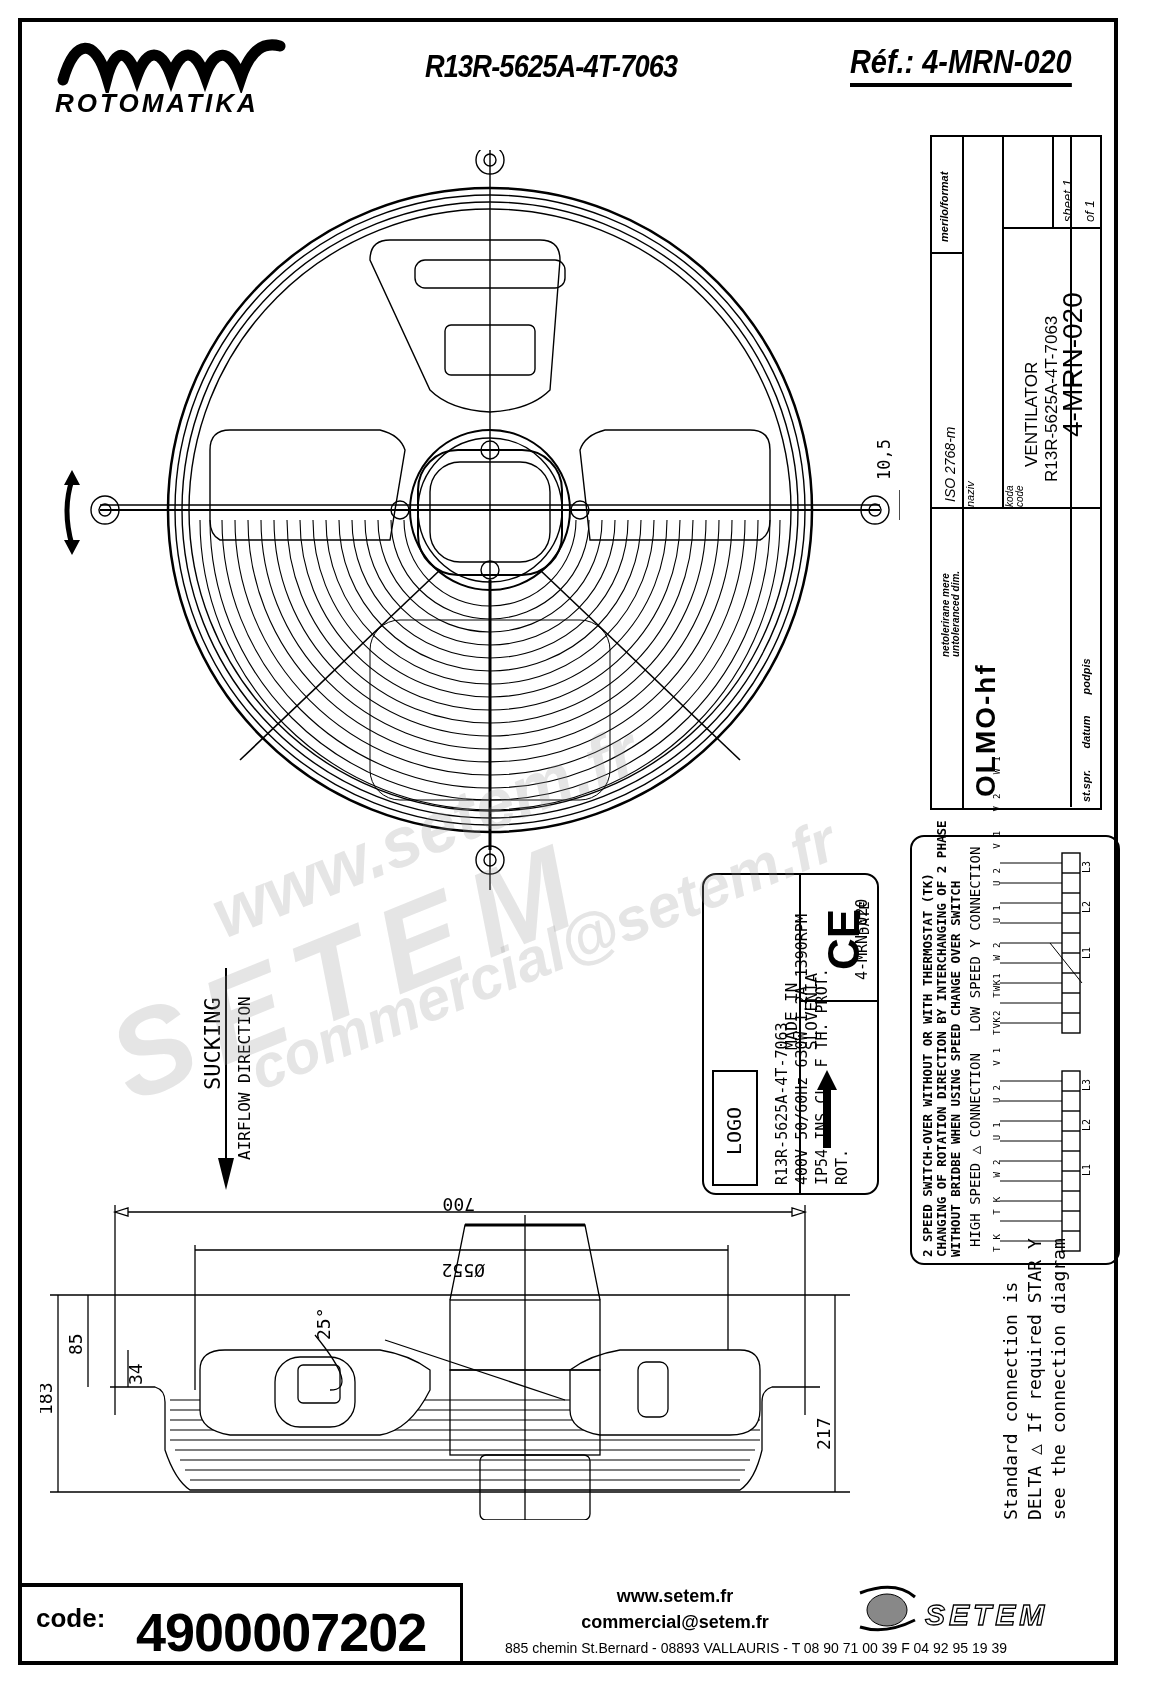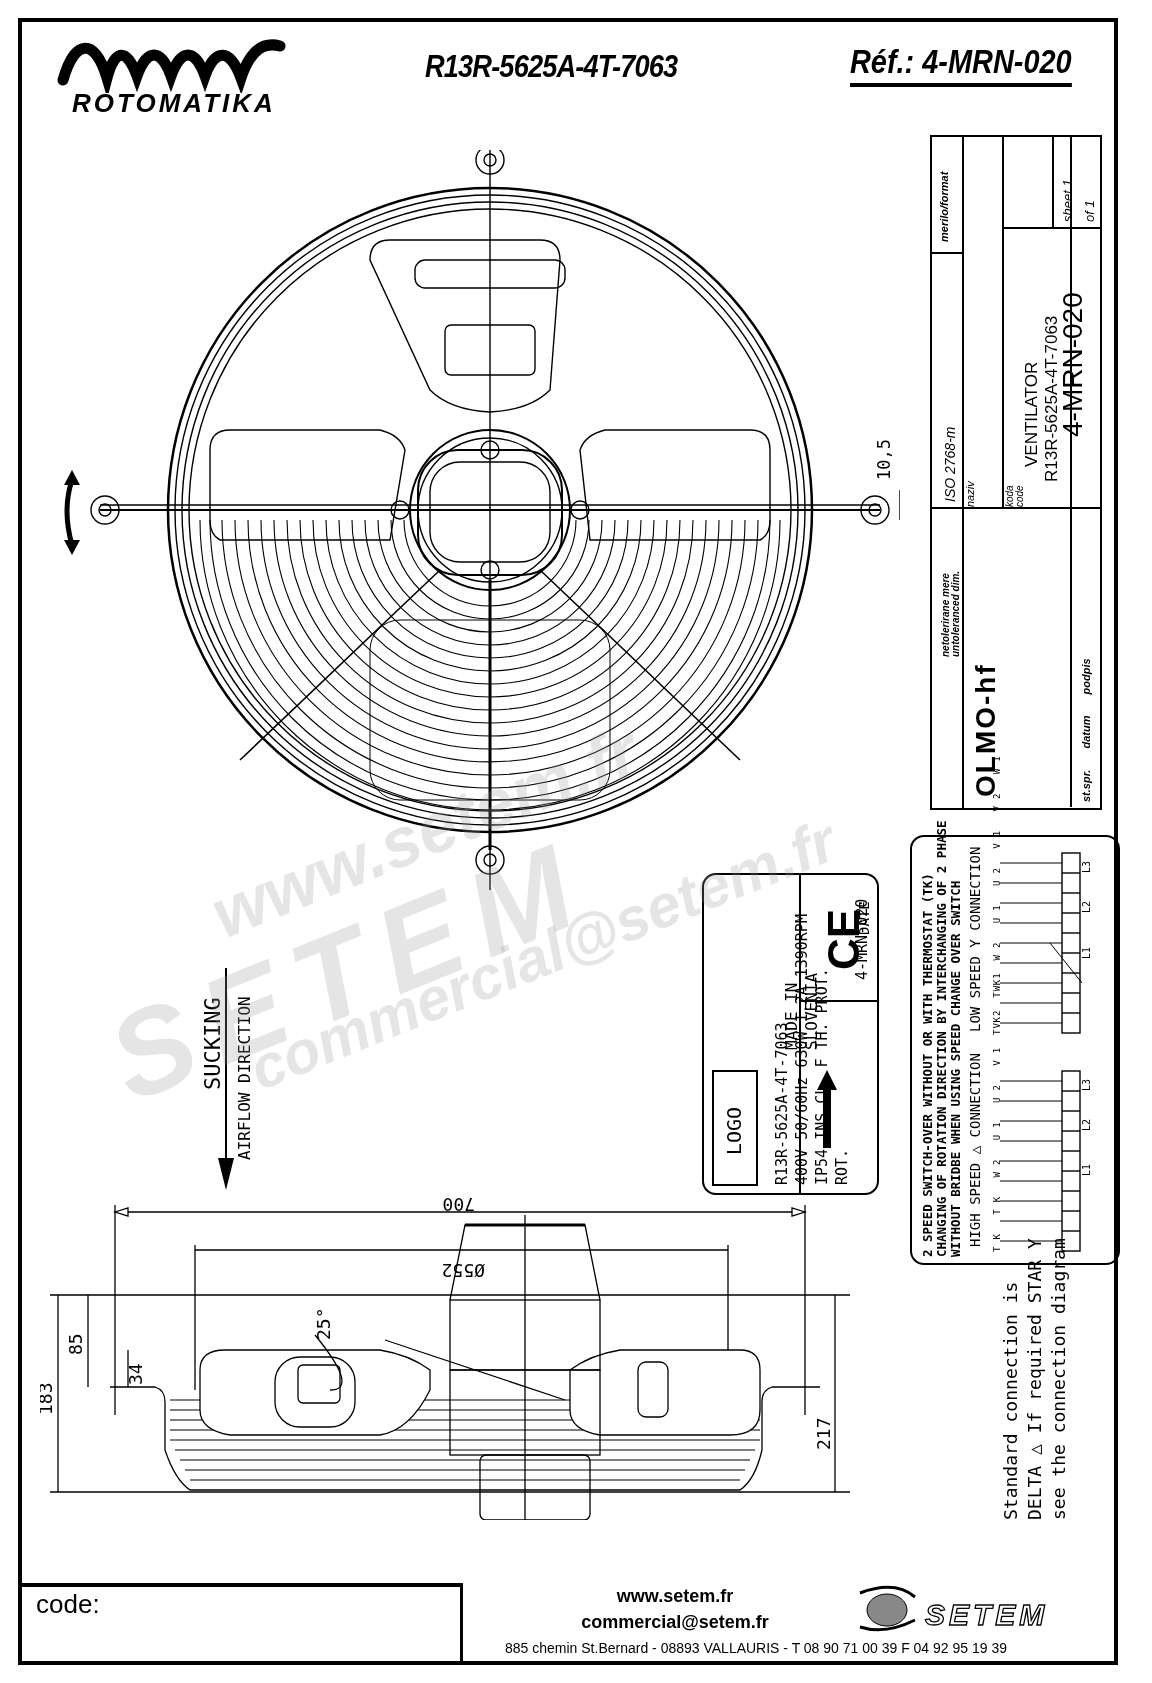--- a/index.html
+++ b/index.html
@@ -1,28 +1,28 @@
 <!DOCTYPE html>
 <html><head>
 <meta charset="utf-8">
 <style>
   html,body{margin:0;padding:0;background:#fff;}
   body{width:1152px;height:1683px;position:relative;overflow:hidden;font-family:"Liberation Sans",sans-serif;color:#000;}
   .frame{position:absolute;left:18px;top:18px;width:1100px;height:1647px;border:4px solid #000;box-sizing:border-box;}
   .abs{position:absolute;}
   .hdr-model{position:absolute;left:425px;top:48px;font-size:32px;font-weight:bold;font-style:italic;letter-spacing:-1px;transform:scaleX(0.85);transform-origin:left top;}
   .hdr-ref{position:absolute;left:850px;top:42px;font-size:34px;font-weight:bold;font-style:italic;transform:scaleX(0.85);transform-origin:left top;border-bottom:4px solid #000;padding-bottom:2px;}
-  .brand{position:absolute;left:72px;top:88px;font-size:26px;font-weight:bold;font-style:italic;letter-spacing:3px;}
+  .brand{position:absolute;left:55px;top:88px;font-size:26px;font-weight:bold;font-style:italic;letter-spacing:3px;}
   .rot{position:absolute;transform-origin:left top;white-space:nowrap;}
   .mono{font-family:"DejaVu Sans Mono",monospace;}
   .tb{position:absolute;left:930px;top:135px;width:172px;height:675px;border:2px solid #000;box-sizing:border-box;}
   .label-box{position:absolute;left:702px;top:873px;width:177px;height:322px;border:2px solid #000;border-radius:14px;box-sizing:border-box;}
   .wiring-box{position:absolute;left:910px;top:835px;width:210px;height:430px;border:2px solid #000;border-radius:14px;box-sizing:border-box;}
   .code-box{position:absolute;left:18px;top:1583px;width:445px;height:82px;border-top:4px solid #000;border-right:3px solid #000;box-sizing:border-box;}
-  .code-label{position:absolute;left:18px;top:2px;font-size:26px;font-weight:normal;}
+  .code-label{position:absolute;left:18px;top:16px;font-size:26px;font-weight:bold;}
   .code-val{position:absolute;left:118px;top:14px;font-size:54px;font-weight:bold;letter-spacing:-1px;}
   .footer-web{position:absolute;left:540px;top:1583px;width:270px;text-align:center;font-size:18px;font-weight:bold;line-height:26px;}
   .footer-addr{position:absolute;left:505px;top:1640px;font-size:14px;}
   .setem-word{position:absolute;left:925px;top:1598px;font-size:30px;font-weight:bold;font-style:italic;color:#fff;-webkit-text-stroke:1.3px #000;letter-spacing:4px;}
   .watermark{position:absolute;font-weight:bold;font-style:italic;color:rgba(150,150,150,0.25);white-space:nowrap;pointer-events:none;transform-origin:left top;}
 </style>
 </head>
 <body>
 
 <div class="frame"></div>
@@ -280,20 +280,21 @@
     <text x="12" y="225" transform="rotate(-90 12 225)"><tspan>183</tspan></text>
     <text x="42" y="165" transform="rotate(-90 42 165)"><tspan>85</tspan></text>
     <text x="102" y="195" transform="rotate(-90 102 195)"><tspan>34</tspan></text>
     <text x="290" y="150" transform="rotate(-90 290 150)"><tspan>25°</tspan></text>
     <text x="790" y="260" transform="rotate(-90 790 260)"><tspan>217</tspan></text>
   </g>
 </svg>
 
 <div class="code-box">
   <div class="code-label">code:</div>
+  <div class="code-val">4900007202</div>
 </div>
 <div class="footer-web">
   <div>www.setem.fr</div>
   <div>commercial@setem.fr</div>
 </div>
 <div class="footer-addr">885 chemin St.Bernard  -  08893 VALLAURIS  -  T 08 90 71 00 39   F 04 92 95 19 39</div>
 <svg class="abs" style="left:855px;top:1585px" width="65" height="50">
   <ellipse cx="32" cy="25" rx="20" ry="16" fill="#888" stroke="#000"></ellipse>
   <path d="M5 8 Q40 -5 60 12 M5 42 Q30 50 60 35" fill="none" stroke="#000" stroke-width="3"></path>
 </svg>

